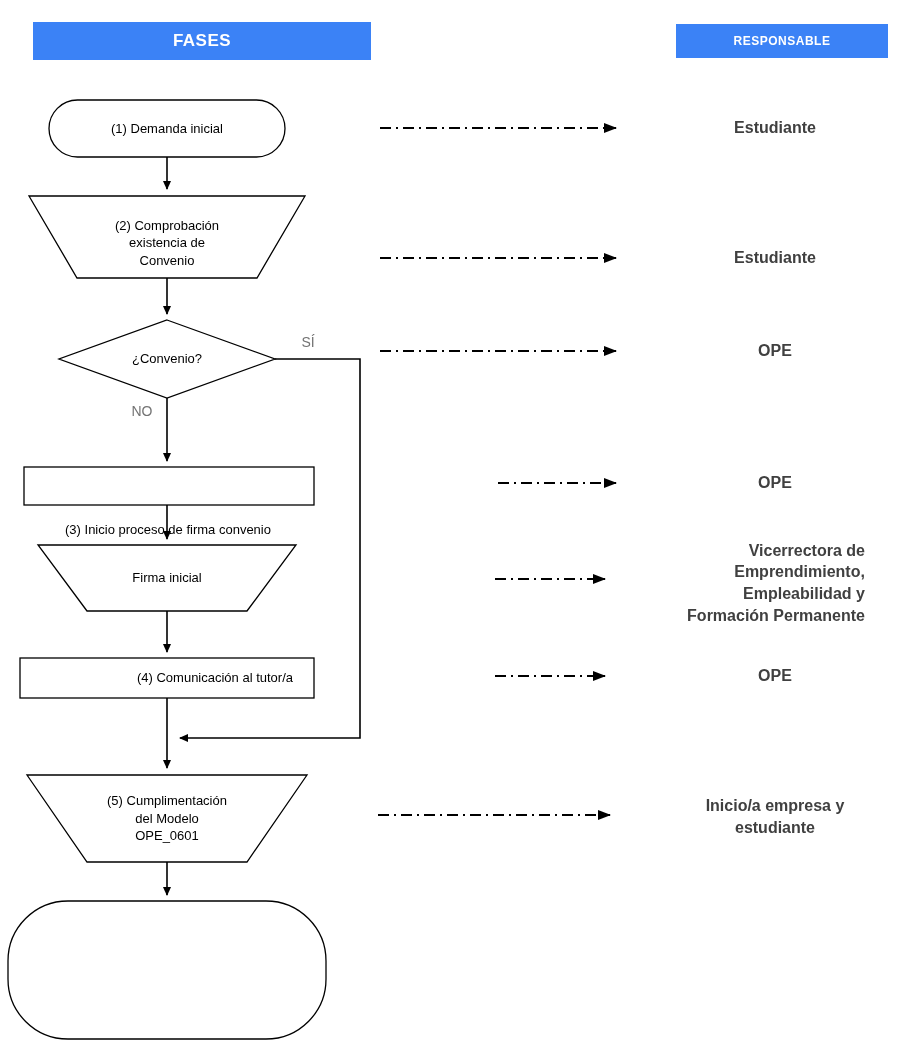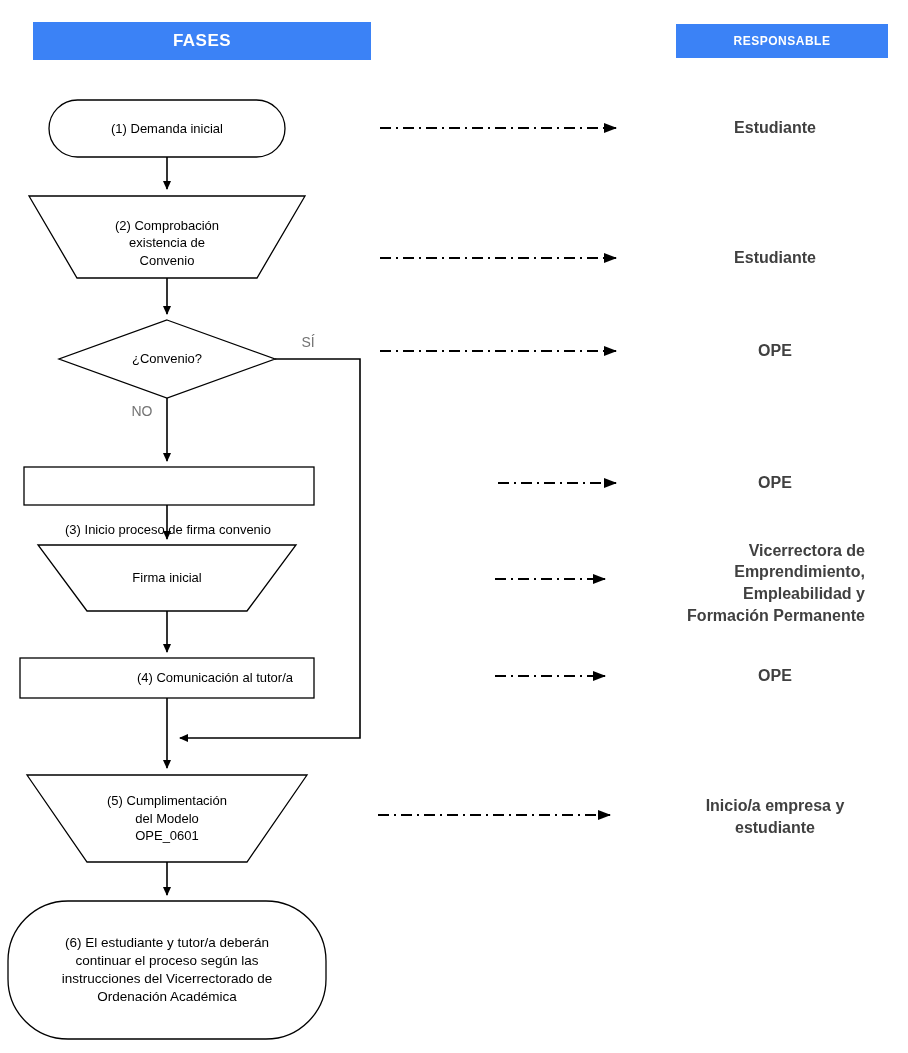--- a/index.html
+++ b/index.html
@@ -127,24 +127,20 @@
 Convenio</div>
   <div class="txt" style="left:59px; top:320px; width:216px; height:78px;">¿Convenio?</div>
   <div class="branch-label" style="left:290px; top:334px; width:36px;">SÍ</div>
   <div class="branch-label" style="left:120px; top:403px; width:44px;">NO</div>
   <div class="txt" style="left:23px; top:467px; width:290px; height:38px;margin-top:44px;">(3) Inicio proceso de firma convenio</div>
   <div class="txt" style="left:38px; top:545px; width:258px; height:66px;">Firma inicial</div>
   <div class="txt" style="left:20px; top:658px; width:294px; height:40px;margin-left:48px;">(4) Comunicación al tutor/a</div>
   <div class="txt" style="left:27px; top:775px; width:280px; height:87px;">(5) Cumplimentación
 del Modelo
 OPE_0601</div>
-  <div class="txt" style="left:8px; top:901px; width:318px; height:138px; font-size:13.5px;">(6) El estudiante y tutor/a deberán
-continuar el proceso según las
-instrucciones del Vicerrectorado de
-Ordenación Académica</div>
 
   <div class="resp" style="left:655px; top:108px; width:240px; height:40px;">Estudiante</div>
   <div class="resp" style="left:655px; top:238px; width:240px; height:40px;">Estudiante</div>
   <div class="resp" style="left:655px; top:331px; width:240px; height:40px;">OPE</div>
   <div class="resp" style="left:655px; top:463px; width:240px; height:40px;">OPE</div>
   <div class="resp" style="left:648px; top:536px; width:256px; height:94px;text-align:right;">Vicerrectora de
 Emprendimiento,
 Empleabilidad y
 Formación Permanente</div>
   <div class="resp" style="left:655px; top:656px; width:240px; height:40px;">OPE</div>

